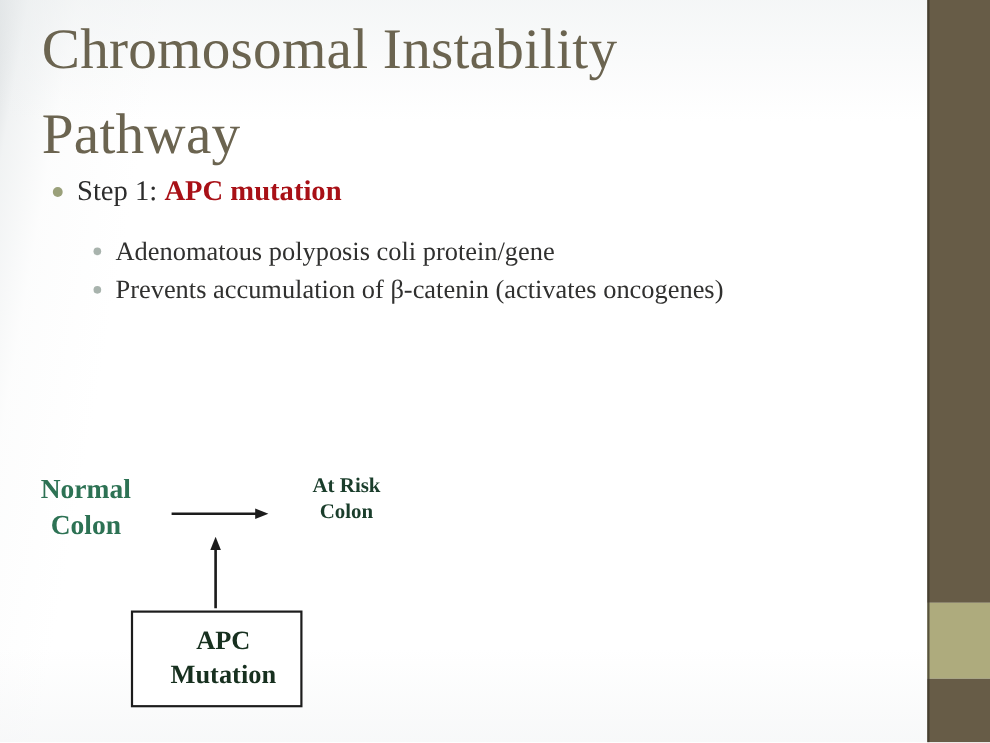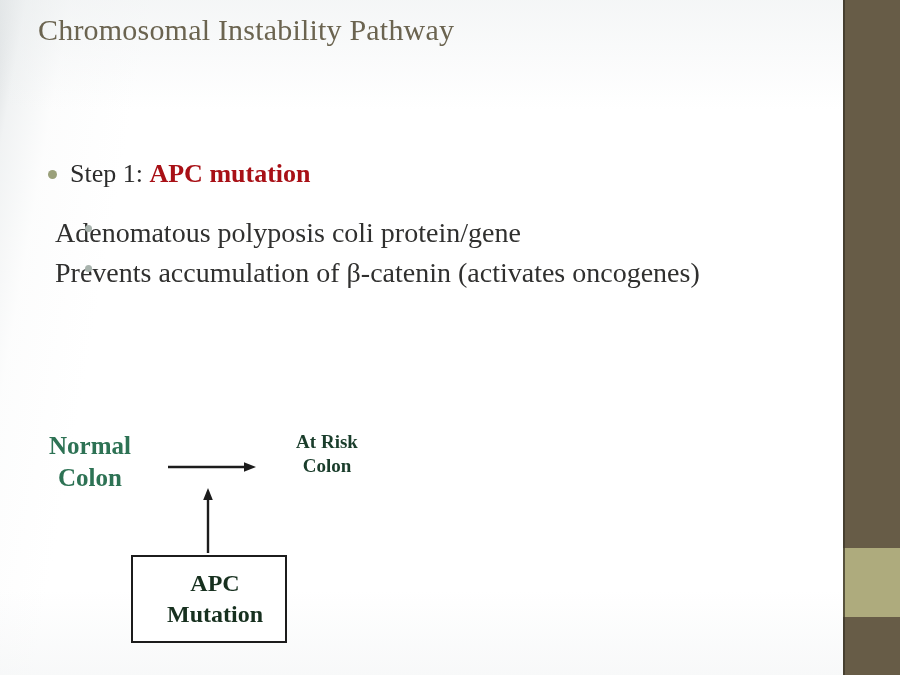--- a/index.html
+++ b/index.html
@@ -65,21 +65,21 @@
   .seg-upper  { top: 0px;   height: 548px; background: #675c47; }
   .seg-accent { top: 548px; height: 69px;  background: #aeab7d; }
   .seg-lower  { top: 617px; height: 58px;  background: #675c47; }
 
   
   #title {
     position: absolute;
     left: 38px;
     top: 8px;
     width: 700px;
-    font-size: 30px;
+    font-size: 52px;
     line-height: 1.48;
     color: #6b6450;
     letter-spacing: 0.2px;
     font-weight: normal;
     white-space: pre-line;
   }
 
   
   #body { position: absolute; left: 0; top: 158px; width: 843px; }
 
@@ -99,41 +99,41 @@
     border-radius: 50%;
     background: #9aa07a;
   }
   .strong-red {
     color: #a81016;
     font-weight: bold;
   }
 
   .bullet-l2 {
     position: relative;
-    padding-left: 55px;
-    font-size: 28px;
+    padding-left: 105px;
+    font-size: 24px;
     line-height: 1.33;
     color: #30302f;
     margin-bottom: 3.5px;
   }
   .bullet-l2 .dot {
     position: absolute;
     left: 85px;
     top: 11px;
     width: 7px; height: 7px;
     border-radius: 50%;
     background: #a8b3ad;
   }
   .strong-green {
     color: #13291c;
     font-weight: bold;
   }
 
   
-  #diagram { position: absolute; left: 16px; top: 0; width: 783px; height: 675px; }
+  #diagram { position: absolute; left: 4px; top: 0; width: 783px; height: 675px; }
 
   .dg-label {
     position: absolute;
     text-align: center;
     font-weight: bold;
     line-height: 1.26;
     white-space: pre-line;
   }
   #label-normal {
     left: 8px;  top: 430px; width: 132px;

